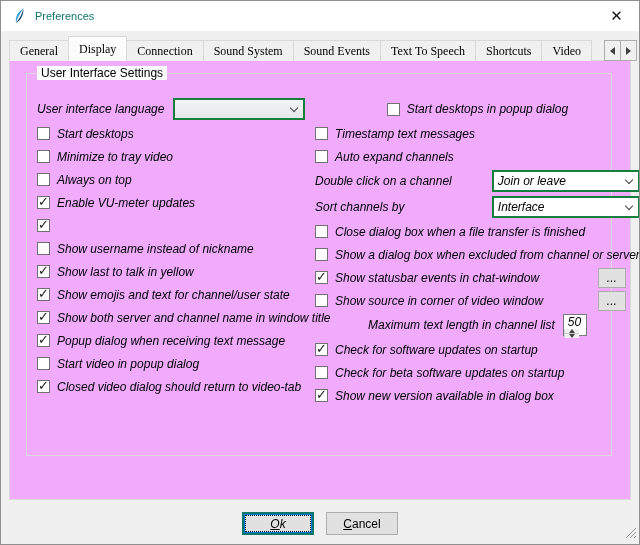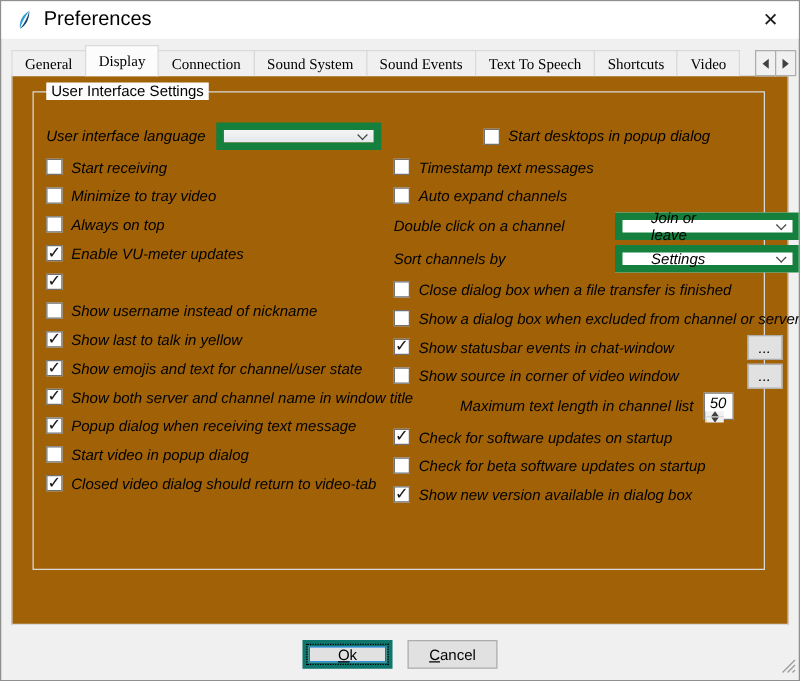--- a/index.html
+++ b/index.html
@@ -9,58 +9,58 @@
     font-size: 12px; color:#000;
     background:#f0f0f0;
   }
   .window {
     width:640px; height:545px; background:#f0f0f0;
     border:1px solid #8f8f8f; position:relative; overflow:hidden;
   }
   
   .titlebar { height:30px; background:#ffffff; display:flex; align-items:center; position:relative; }
   .app-icon { width:16px; height:16px; margin:0 8px 0 10px; display:flex; }
-  .title-text { font-size:16px; color:#000000; }
+  .title-text { font-size:11px; color:#0f766e; }
   .close-btn { position:absolute; right:0; top:0; width:45px; height:29px;
     display:flex; align-items:center; justify-content:center; font-size:15px; color:#1a1a1a; cursor:default; }
   
   .tabzone { height:30px; position:relative; padding-left:8px; }
   .tabbar { display:flex; align-items:flex-end; height:30px; width:598px; overflow:hidden; position:relative; z-index:2;font-family:Liberation Serif, serif; }
   .tab { flex:0 0 auto; height:21px; padding:0 10px; margin-right:-1px;
     background:#f0f0f0; border:1px solid #d9d9d9; border-bottom:none;
     display:flex; align-items:center; white-space:nowrap; }
   .tab.active { height:26px; background:#fcfcfc; margin-bottom:-1px; z-index:3; position:relative; }
   .tab-scrollers { position:absolute; right:2px; bottom:0px; display:flex; z-index:4; }
   .tsbtn { width:17px; height:21px; background:#f0f0f0; border:1px solid #adadad; margin-left:-1px;
     display:flex; align-items:center; justify-content:center; }
   .tri-left  { width:0; height:0; border-top:4px solid transparent; border-bottom:4px solid transparent; border-right:5px solid #404040; }
   .tri-right { width:0; height:0; border-top:4px solid transparent; border-bottom:4px solid transparent; border-left:5px solid #404040; }
   
-  .page { margin:0 8px; margin-top:-1px; height:440px; background:#a16207;
+  .page { margin:0 8px; margin-top:-1px; height:440px; background:#f0abfc;
     border:1px solid #d9d9d9; position:relative; z-index:1; }
   .groupbox { position:absolute; left:16px; right:18px; top:12px; height:383px;
     border:1px solid #d9d9d9; padding:22px 10px 0 10px; }
   .group-title { position:absolute; top:-8px; left:10px; background:#fcfcfc; padding:0 4px; }
   .columns { display:flex; gap:10px;font-style:italic; }
   .col-left  { width:268px; flex:0 0 268px; }
   .col-right { flex:1; }
   .row { height:23px; display:flex; align-items:center; }
   .row.tall { height:26px;justify-content:center; }
   .row.between { justify-content:space-between; }
   
   .cb { display:flex; align-items:center; gap:7px; cursor:default; }
   .box { width:13px; height:13px; flex:0 0 13px; border:1px solid #707070; background:#fff; position:relative; }
   [data-checked="true"] .box::after {
     content:"✓"; position:absolute; left:0px; top:-3px;
     font-size:13px; font-weight:bold; color:#1a1a1a; line-height:16px;
   }
   .cbl { white-space:nowrap; }
   
-  .combo { height:22px; border:6px solid #15803d; background:#fff;
-    display:flex; align-items:center; justify-content:space-between; padding-left:23px;gap:32px; }
+  .combo { height:22px; border:2px solid #15803d; background:#fff;
+    display:flex; align-items:center; justify-content:space-between; padding-left:4px;gap:32px; }
   .combo.gray { background:linear-gradient(#f4f4f4,#e4e8ec); }
   .combo-w132 { width:132px; }
   .combo-w148 { width:148px; }
   .combo-btn { width:18px; height:100%; display:flex; align-items:center; justify-content:center; }
   .chev { display:block; width:6px; height:6px; border-right:1px solid #444; border-bottom:1px solid #444;
     transform:rotate(45deg); margin-top:-3px; }
   
   .spinbox { display:flex; height:22px; border:1px solid #7a7a7a; background:#fff; margin-left:8px;flex-direction:column; }
   .spin-value { width:22px; display:flex; align-items:center; padding-left:4px; }
   .spin-btns { width:15px; display:flex; flex-direction:column; border-left:1px solid #cfcfcf; }
@@ -68,21 +68,21 @@
   .spin-up { border-bottom:1px solid #cfcfcf; }
   .tri-up   { width:0; height:0; border-left:3px solid transparent; border-right:3px solid transparent; border-bottom:4px solid #404040; }
   .tri-down { width:0; height:0; border-left:3px solid transparent; border-right:3px solid transparent; border-top:4px solid #404040; }
   
   .more-btn { width:28px; height:20px; background:#e1e1e1; border:1px solid #adadad;
     display:flex; align-items:center; justify-content:center; margin-left:auto; margin-right:14px; line-height:6px; }
   
   .buttonrow { height:45px; display:flex; align-items:center; justify-content:center; gap:12px; padding-top:2px; }
   .btn { min-width:72px; height:23px; background:#e1e1e1; border:1px solid #adadad;
     display:flex; align-items:center; justify-content:center; padding:0 10px; }
-  .btn.default { border:5px solid #0f766e; box-shadow:inset 0 0 0 1px #0078d7; outline:1px dotted #000; outline-offset:-4px; }
+  .btn.default { border:2px solid #0f766e; box-shadow:inset 0 0 0 1px #0078d7; outline:1px dotted #000; outline-offset:-4px;font-style:italic; }
   .ak { text-decoration:underline; }
   
   .grip { position:absolute; right:2px; bottom:2px; }
 </style>
 </head>
 <body>
 
 <div class="window">
 
   <div class="titlebar">
@@ -145,21 +145,21 @@
               <span></span>
               <span class="combo-btn">
                   <i class="chev"></i>
                 </span>
             </div>
           </div>
 
           <div class="row">
               <div class="cb" data-checked="false">
                 <span class="box"></span>
-                <span class="cbl">Start receiving</span>
+                <span class="cbl">Start desktops</span>
               </div>
             </div>
           <div class="row">
               <div class="cb" data-checked="false">
                 <span class="box"></span>
                 <span class="cbl">Minimize to tray video</span>
               </div>
             </div>
           <div class="row">
               <div class="cb" data-checked="false">
@@ -247,21 +247,21 @@
             <div class="combo combo-w148">
               <span>Join or leave</span>
               <span class="combo-btn">
                   <i class="chev"></i>
                 </span>
             </div>
           </div>
           <div class="row tall between">
             <span class="cbl">Sort channels by</span>
             <div class="combo combo-w148">
-              <span>Settings</span>
+              <span>Interface</span>
               <span class="combo-btn">
                   <i class="chev"></i>
                 </span>
             </div>
           </div>
 
           <div class="row">
               <div class="cb" data-checked="false">
                 <span class="box"></span>
                 <span class="cbl">Close dialog box when a file transfer is finished</span>

